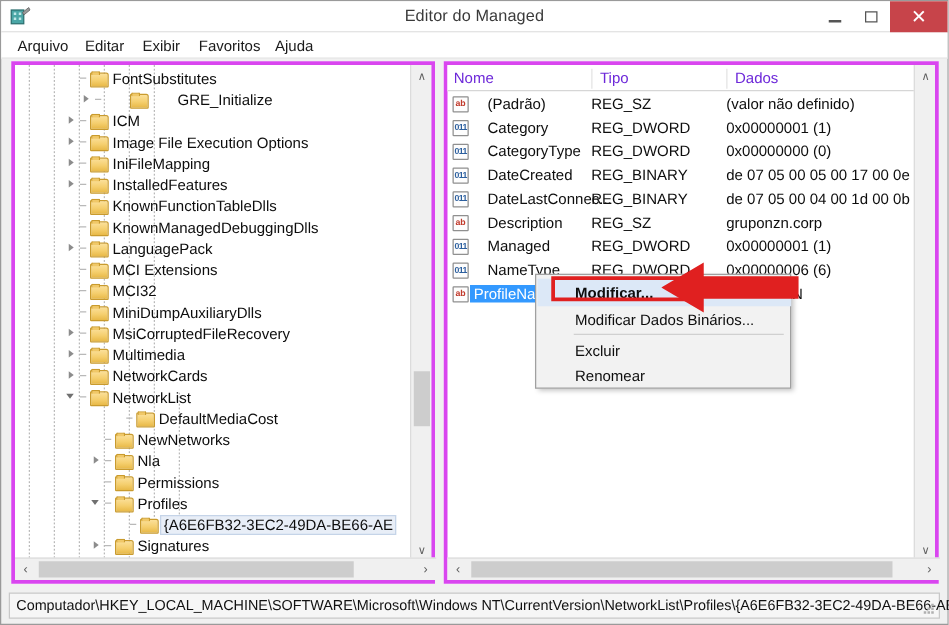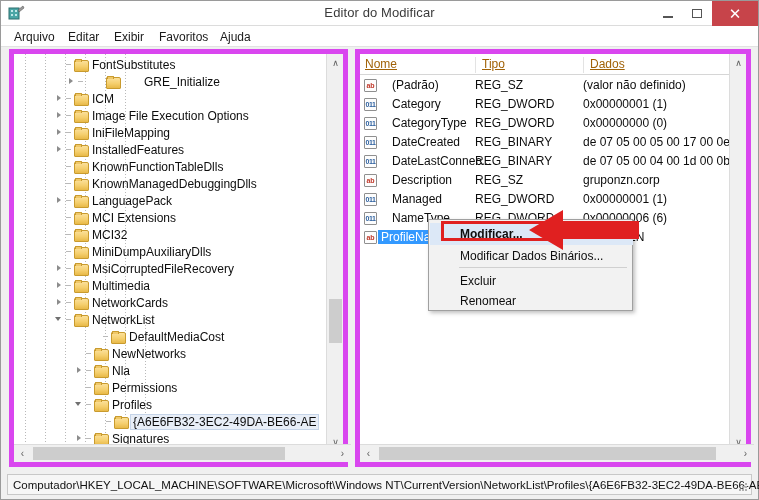--- a/index.html
+++ b/index.html
@@ -56,21 +56,21 @@
     position: absolute; top: 3px;
     font-size: 12px; color: #1a1a1a;
     padding: 1px 5px;
     cursor: default;
   }
 
   
   .panel {
     position: absolute;
     background: #ffffff;
-    border: 5px solid #d946ef;
+    border: 3px solid #d946ef;
   }
   .tree-panel { left: 8px; top: 48px; width: 339px; height: 418px; }
   .list-panel { left: 354px; top: 48px; width: 396px; height: 418px; }
 
   
   .tree-scroll {
     position: absolute; left: 0; top: 0;
     width: 320px; height: 396px;
     overflow: hidden;
   }
@@ -159,22 +159,22 @@
   }
 
   
   .lheader {
     position: absolute; left: 0; top: 0;
     width: 377px; height: 21px;
     background: #ffffff; border-bottom: 1px solid #d6d6d6;
   }
   .lh-cell {
     position: absolute; top: 3px;
-    font-size: 12px; color: #a16207;
-    border-left: 1px solid #e3e3e3; padding-left: 6px; height: 16px; text-decoration: underline;
+    font-size: 12px; color: #6d28d9;
+    border-left: 1px solid #e3e3e3; padding-left: 6px; height: 16px;
   }
   .lh-cell.first { border-left: none; padding-left: 5px; }
   .lrow {
     position: absolute; left: 0; height: 19px;
     width: 377px;
     font-size: 12px; color: #0d0d0d;
     cursor: default;
   }
   .lrow .vicon {
     position: absolute; left: 4px; top: 3px;
@@ -251,21 +251,21 @@
     <div class="app-icon">
       <svg width="18" height="18" viewBox="0 0 18 18">
         <rect x="2" y="4" width="10" height="11" fill="#4aa6a6" stroke="#2c6f6f" stroke-width="1"></rect>
         <rect x="4" y="6" width="2" height="2" fill="#bfe8e8"></rect>
         <rect x="8" y="6" width="2" height="2" fill="#bfe8e8"></rect>
         <rect x="4" y="10" width="2" height="2" fill="#bfe8e8"></rect>
         <rect x="8" y="10" width="2" height="2" fill="#bfe8e8"></rect>
         <path d="M11 6 L16 2 L17 4 L12 8 Z" fill="#9a9a9a" stroke="#5a5a5a" stroke-width="0.6"></path>
       </svg>
     </div>
-    <div class="title-text">Editor do Modificar</div>
+    <div class="title-text">Editor do Managed</div>
     <div class="wbtn wbtn-min">
       <span class="glyph-min"></span>
     </div>
     <div class="wbtn wbtn-max">
       <span class="glyph-max"></span>
     </div>
     <div class="wbtn wbtn-close">
       <span class="glyph-close">✕</span>
     </div>
   </div>

